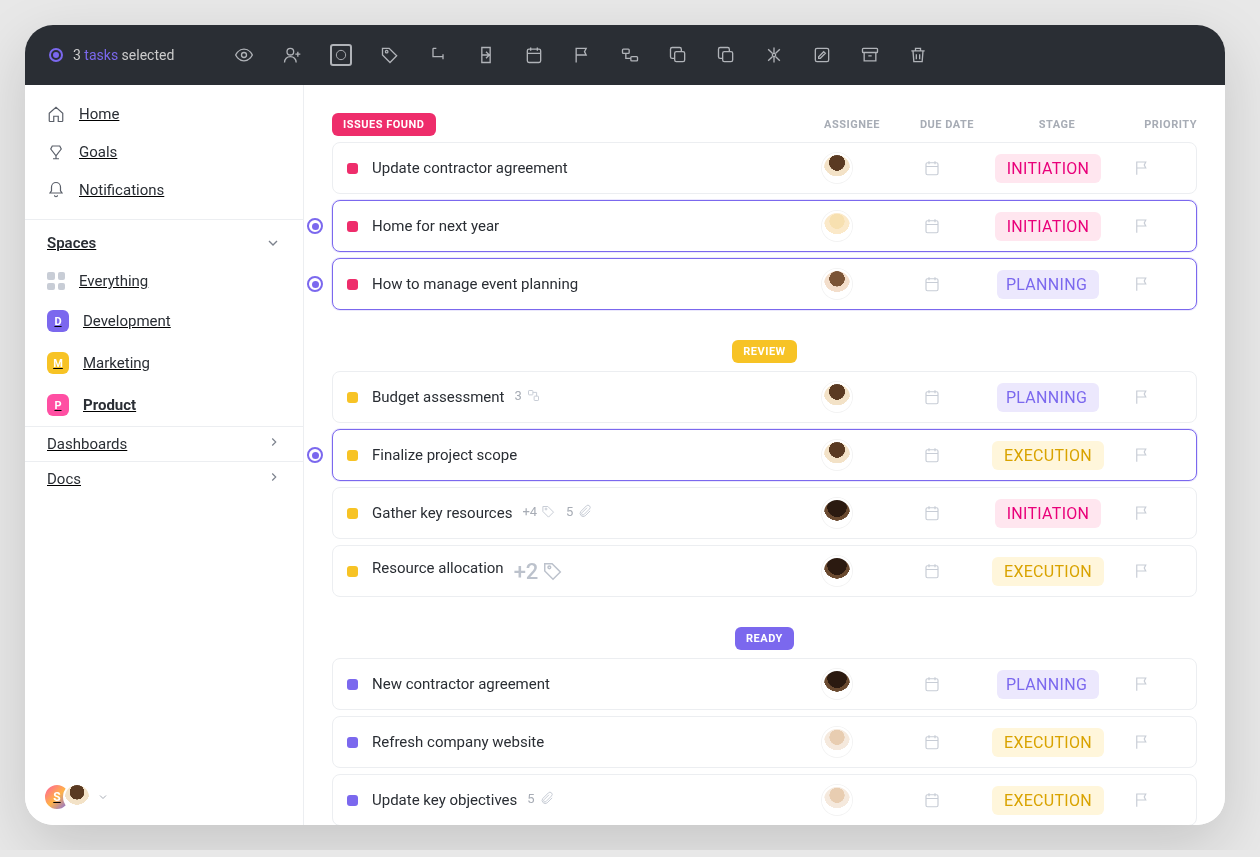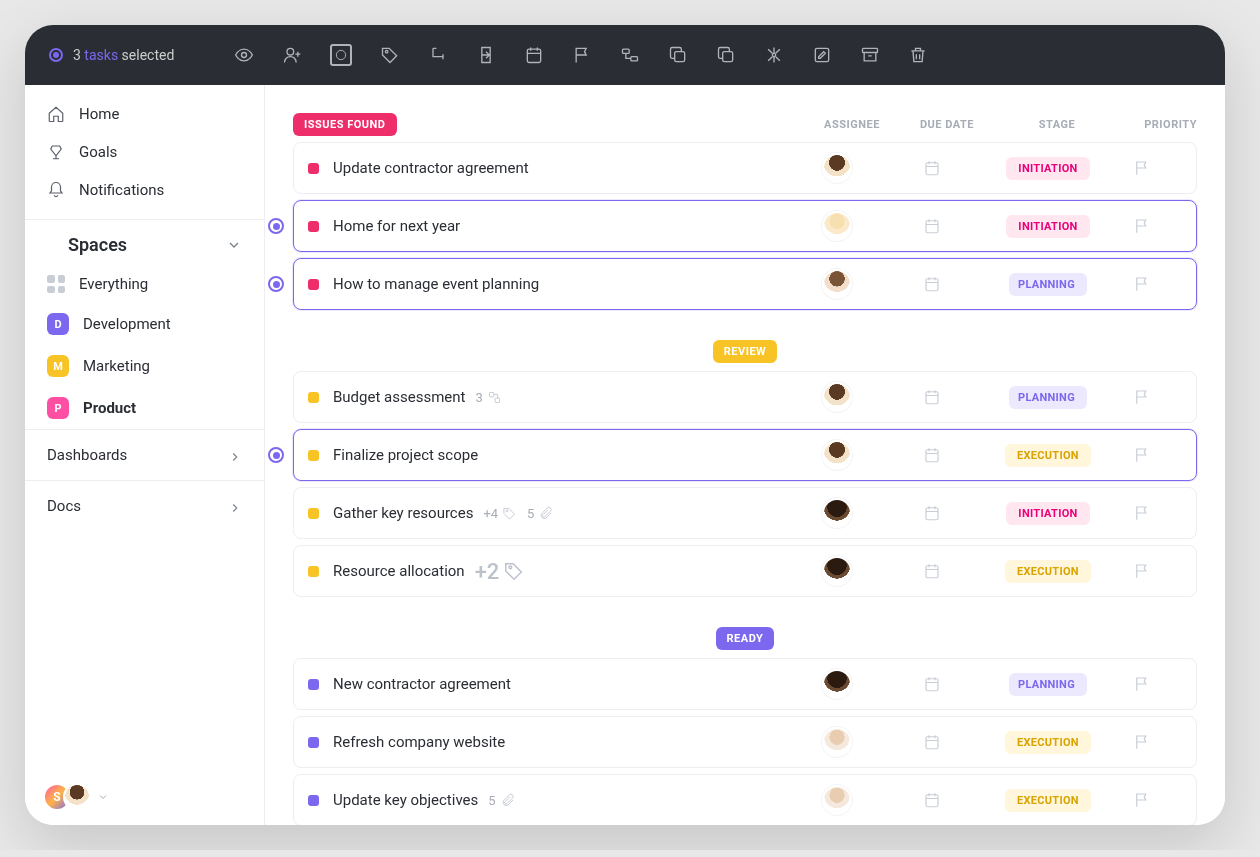--- a/index.html
+++ b/index.html
@@ -63,59 +63,60 @@
 
   
   .body {
     flex: 1;
     display: flex;
     overflow: hidden;
   }
 
   
   .sidebar {
-    width: 240px;
+    width: 279px;
     border-right: 1px solid #eceef1;
     display: flex;
     flex-direction: column;
     background: #fff;
+    text-decoration: underline;
   }
   .nav-section { padding: 10px 0; }
   .nav-item {
     display: flex; align-items: center; gap: 14px;
     padding: 10px 22px;
     font-size: 15px; color: #2a2e34; cursor: pointer;
   }
   .nav-item svg { width:18px; height:18px; stroke:#5a5f69; fill:none; stroke-width:1.6;}
   .divider { height:1px; background:#eceef1; }
 
   .spaces-header {
     display:flex; align-items:center; justify-content:space-between;
     padding: 14px 22px 10px;
-    font-size:18px; font-weight:600; color:#2a2e34;margin-left:21px;
+    font-size:15px; font-weight:600; color:#2a2e34;
   }
   .spaces-header svg { width:16px; height:16px; stroke:#7c828d; fill:none; stroke-width:2;}
 
   .space-item {
     display:flex; align-items:center; gap:14px;
     padding: 10px 22px;
     font-size:15px; color:#2a2e34; cursor:pointer;
   }
   .space-item.active { font-weight:700; }
   .space-badge {
     width:22px; height:22px; border-radius:6px;
     display:flex; align-items:center; justify-content:center;
     font-size:11px; font-weight:700; color:#fff;
   }
   .grid-icon{ width:18px; height:18px; display:grid; grid-template-columns:1fr 1fr; grid-template-rows:1fr 1fr; gap:3px;}
   .grid-icon span{ background:#c8cdd6; border-radius:2px;}
 
   .collapsible {
-    display:flex; align-items:flex-end; justify-content:space-between;
-    padding: 16px 22px;
+    display:flex; align-items:flex-start; justify-content:space-between;
+    padding: 8px 22px;
     font-size:15px; color:#2a2e34; cursor:pointer;
     border-top:1px solid #eceef1;
   }
   .collapsible svg{ width:14px; height:14px; stroke:#7c828d; fill:none; stroke-width:2;}
 
   .sidebar-footer {
     margin-top:auto;
     padding: 14px 18px;
     display:flex; align-items:center; gap:-6px;
   }
@@ -176,21 +177,21 @@
     width:16px; height:16px; border-radius:50%;
     border:2px solid #7b68ee;
     display:flex; align-items:center; justify-content:center;
   }
   .row-radio::after{content:''; width:7px; height:7px; border-radius:50%; background:#7b68ee;}
 
   .status-dot {
     width:11px; height:11px; border-radius:3px; margin-right:14px;
     flex-shrink:0;
   }
-  .task-name { flex:1; font-size:15px; color:#2a2e34; display:flex; align-items:center; gap:10px;}
+  .task-name { flex:1; font-size:15px; color:#2a2e34; display:flex; align-items:flex-start; gap:10px;}
   .meta-chip { font-size:13px; color:#a7acb5; display:flex; align-items:center; gap:4px;}
   .meta-chip svg{ width:15px; height:15px; stroke:#c8cdd6; fill:none; stroke-width:1.6;}
   .meta-chip.big { font-size:22px; font-weight:500; color:#bcc2cc;}
   .meta-chip.big svg{ width:22px; height:22px; stroke:#bcc2cc;}
 
   .cell-assignee { width:90px; display:flex; justify-content:center;}
   .cell-due { width:100px; display:flex; justify-content:center;}
   .cell-stage { width:120px; display:flex; justify-content:center;}
   .cell-priority { width:80px; display:flex; justify-content:center;}
 
@@ -198,21 +199,21 @@
     width:30px; height:30px; border-radius:50%;
     border:2px solid #fff;
     box-shadow:0 0 0 1px rgba(0,0,0,0.05);
   }
   .cal-icon svg{ width:18px; height:18px; stroke:#c8cdd6; fill:none; stroke-width:1.6;}
   .flag-icon svg{ width:18px; height:18px; stroke:#c8cdd6; fill:none; stroke-width:1.6;}
 
   .stage-pill {
     padding:5px 12px;
     border-radius:6px;
-    font-size:11px; font-weight:700; letter-spacing:0.3px;margin-left:12px;
+    font-size:16px; font-weight:400; letter-spacing:0.3px;margin-left:12px;
   }
   .stage-initiation { background:#ffe6ef; color:#e9007a;}
   .stage-planning   { background:#ece8fd; color:#7b68ee;padding-left:9px;}
   .stage-execution  { background:#fff6db; color:#d9a300;}
 
   
   .av { background:#ddd center/cover no-repeat; }
   .av1{ background: radial-gradient(circle at 50% 30%, #5a3a22 35%, #f3e2c7 36% 60%, #fff 61%);}
   .av2{ background: radial-gradient(circle at 50% 32%, #f7e0b0 34%, #fbe9c9 35% 58%, #fff 59%);}
   .av3{ background: radial-gradient(circle at 50% 30%, #7a5436 34%, #f3decb 35% 58%, #fff 59%);}

